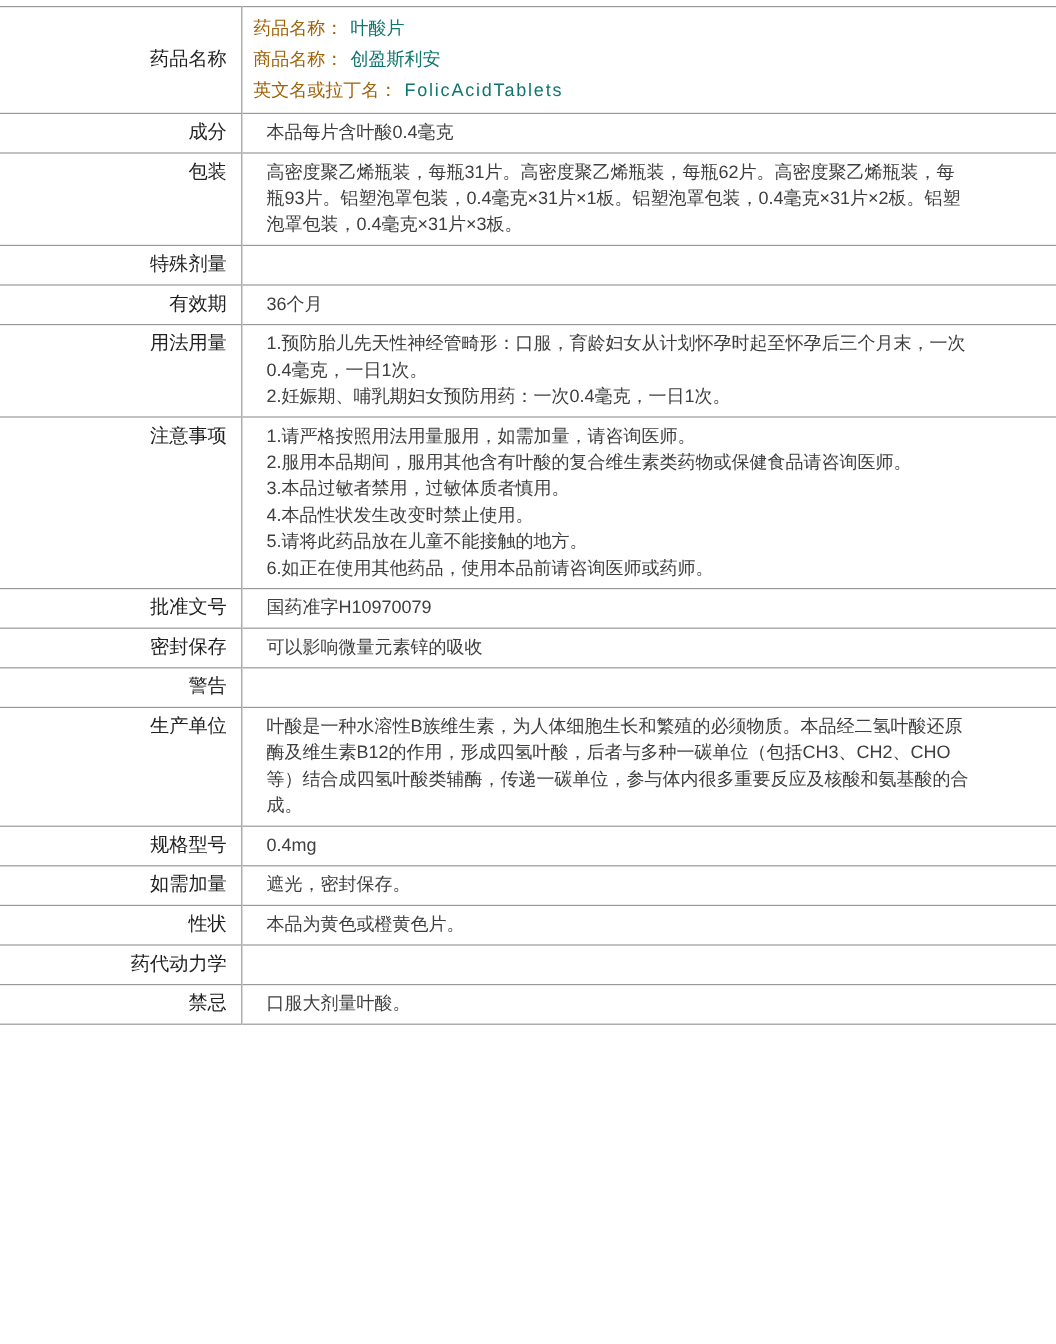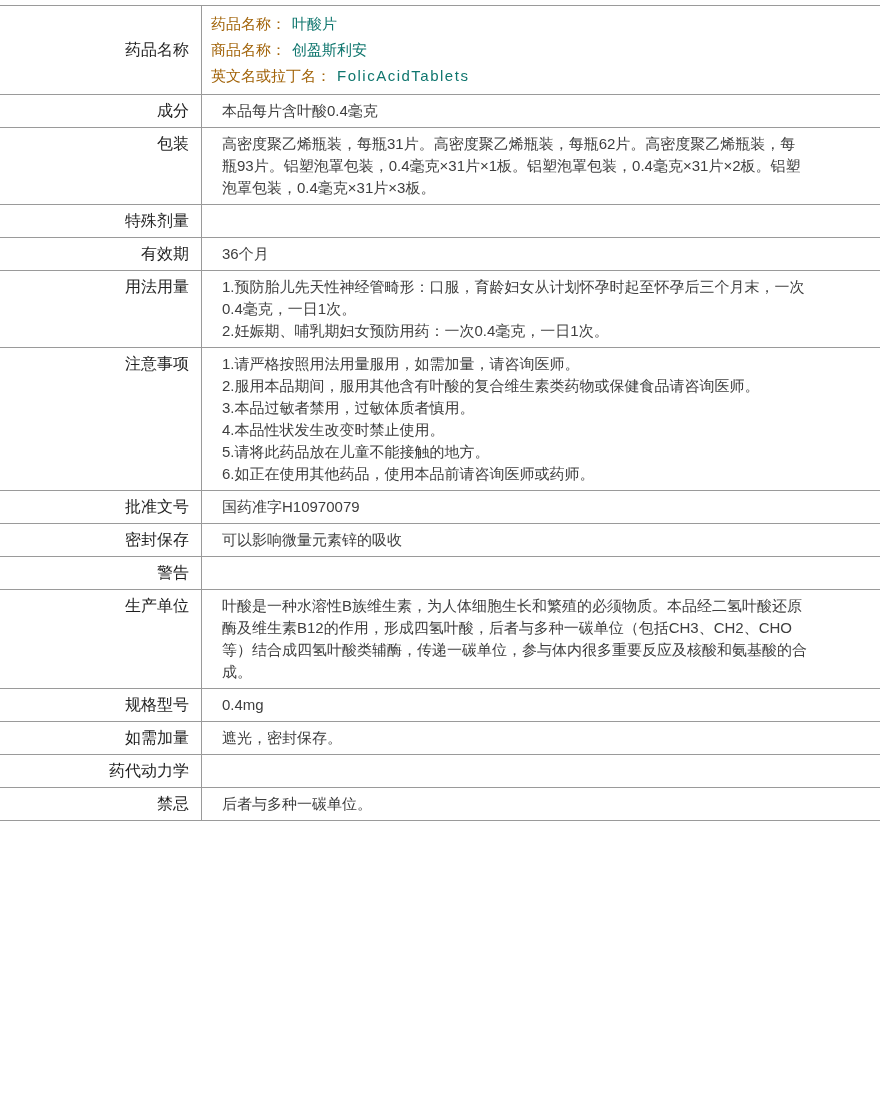--- a/index.html
+++ b/index.html
@@ -128,21 +128,25 @@
     </tr>
     <tr>
       <td class="label">规格型号</td>
       <td class="value">0.4mg</td>
     </tr>
     <tr>
       <td class="label">如需加量</td>
       <td class="value">遮光，密封保存。</td>
     </tr>
     <tr>
+      <td class="label">性状</td>
+      <td class="value">本品为黄色或橙黄色片。</td>
+    </tr>
+    <tr>
       <td class="label">药代动力学</td>
       <td class="value"></td>
     </tr>
     <tr>
       <td class="label">禁忌</td>
-      <td class="value">后者与多种一碳单位。</td>
+      <td class="value">口服大剂量叶酸。</td>
     </tr>
   </tbody>
 </table>
 
 </body></html>

